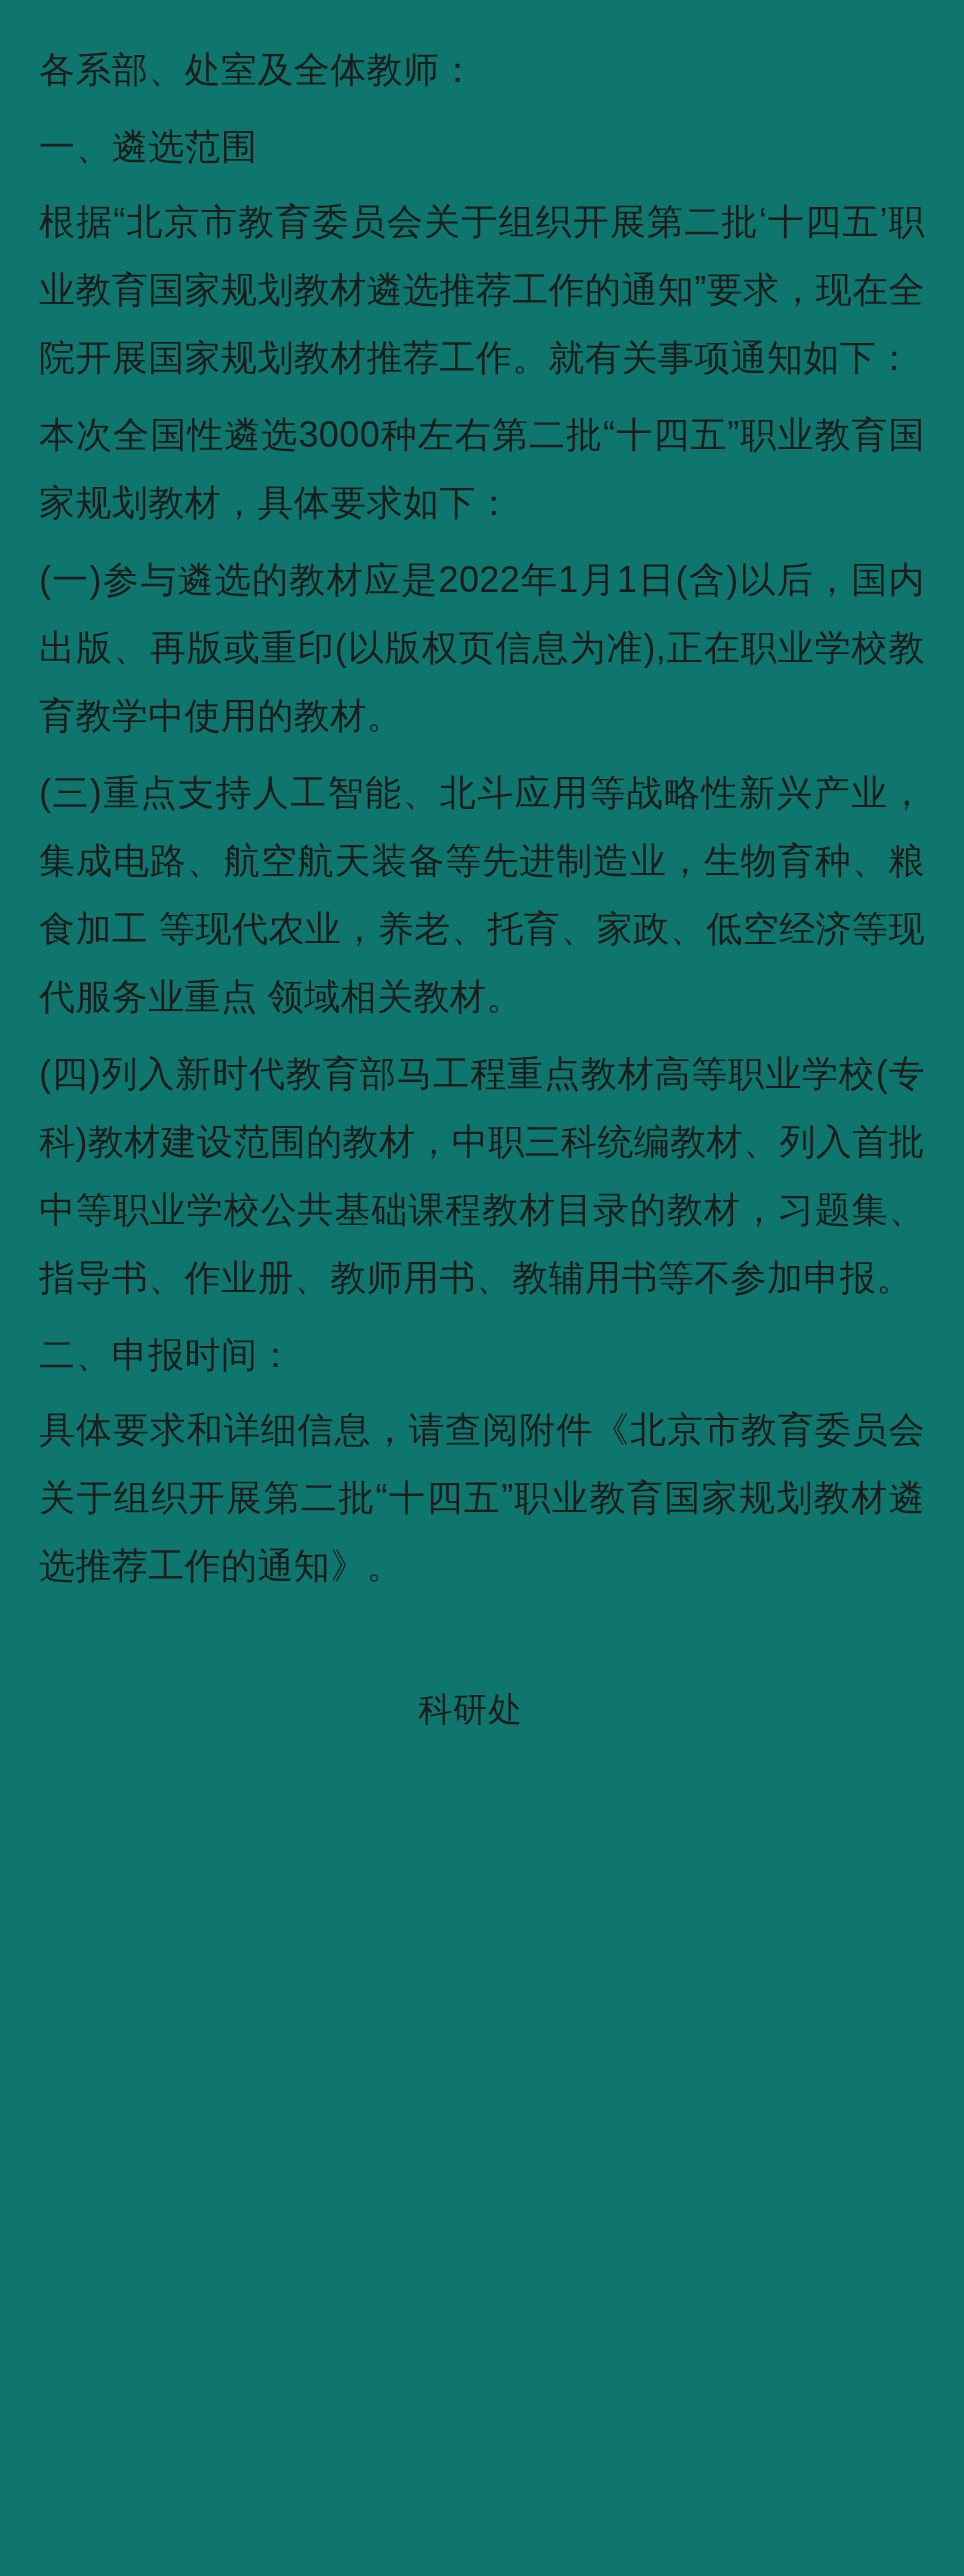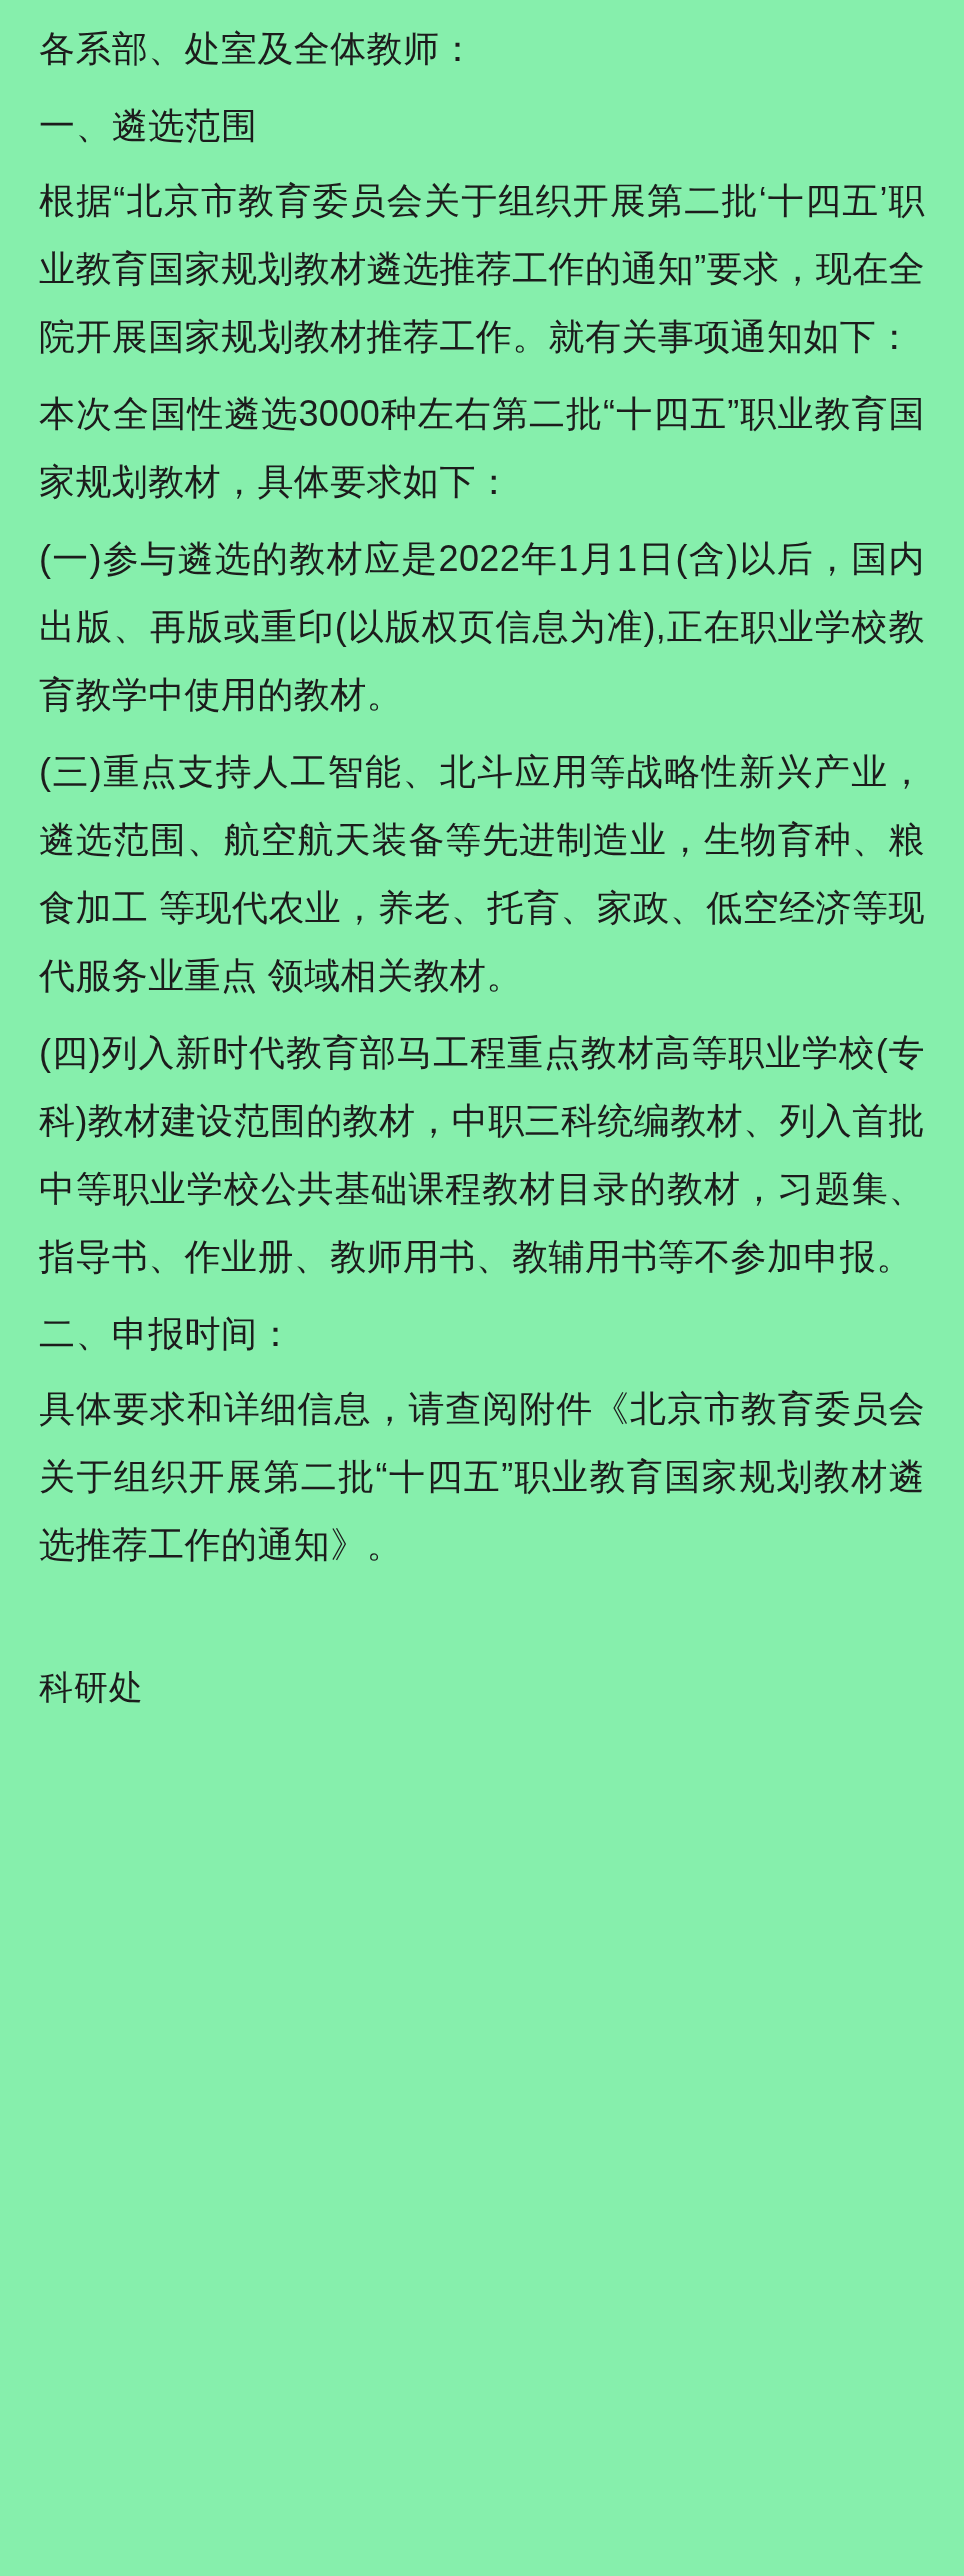--- a/index.html
+++ b/index.html
@@ -9,42 +9,41 @@
   }
   body {
     width: 964px;
     min-height: 2576px;
     font-family: "Liberation Sans", sans-serif;
   }
   .page {
     width: 964px;
     min-height: 2576px;
     box-sizing: border-box;
-    background: #86efac;
-    padding: 15px 39px 27px 39px;
+    background: #0f766e;
+    padding: 36px 39px 27px 39px;
   }
   .doc-body {
     color: #1c1c1c;
   }
   .para {
     font-size: 36px;
     line-height: 68px;
     letter-spacing: 0.4px;
     margin: 0 0 9px 0;
     text-align: justify;
     word-break: break-all;
   }
   .para.tight {
     margin-bottom: 7.1px;
   }
   .sign-block {
     margin-top: 77px;
-    text-align: left;
+    text-align: center;
     padding-right: 23px;
-    font-family: Liberation Serif, serif;
   }
   .sign-line {
     font-size: 34px;
     line-height: 64px;
     color: #1c1c1c;
     letter-spacing: 0.9px;
   }
   .date-line {
     font-size: 34px;
     line-height: 64px;
@@ -62,21 +61,21 @@
 
     <p class="para tight">一、遴选范围</p>
 
     <p class="para">根据“北京市教育委员会关于组织开展第二批‘十四五’职业教育国家规划教材遴选推荐工作的通知”要求，现在全院开展国家规划教材推荐工作。就有关事项通知如下：</p>
 
     <p class="para">本次全国性遴选3000种左右第二批“十四五”职业教育国家规划教材，具体要求如下：</p>
 
     <p class="para">(一)参与遴选的教材应是2022年1月1日(含)以后，国内出版、再版或重印(以版权页信息为准),正在职业学校教育教学中使用的教材。</p>
 
 
-    <p class="para">(三)重点支持人工智能、北斗应用等战略性新兴产业， 遴选范围、航空航天装备等先进制造业，生物育种、粮食加工 等现代农业，养老、托育、家政、低空经济等现代服务业重点 领域相关教材。</p>
+    <p class="para">(三)重点支持人工智能、北斗应用等战略性新兴产业， 集成电路、航空航天装备等先进制造业，生物育种、粮食加工 等现代农业，养老、托育、家政、低空经济等现代服务业重点 领域相关教材。</p>
 
     <p class="para">(四)列入新时代教育部马工程重点教材高等职业学校(专科)教材建设范围的教材，中职三科统编教材、列入首批中等职业学校公共基础课程教材目录的教材，习题集、指导书、作业册、教师用书、教辅用书等不参加申报。</p>
 
     <p class="para tight">二、申报时间：</p>
 
 
     <p class="para">具体要求和详细信息，请查阅附件《北京市教育委员会关于组织开展第二批“十四五”职业教育国家规划教材遴选推荐工作的通知》。</p>
 
     <div class="sign-block">
       <div class="sign-line">科研处</div>

